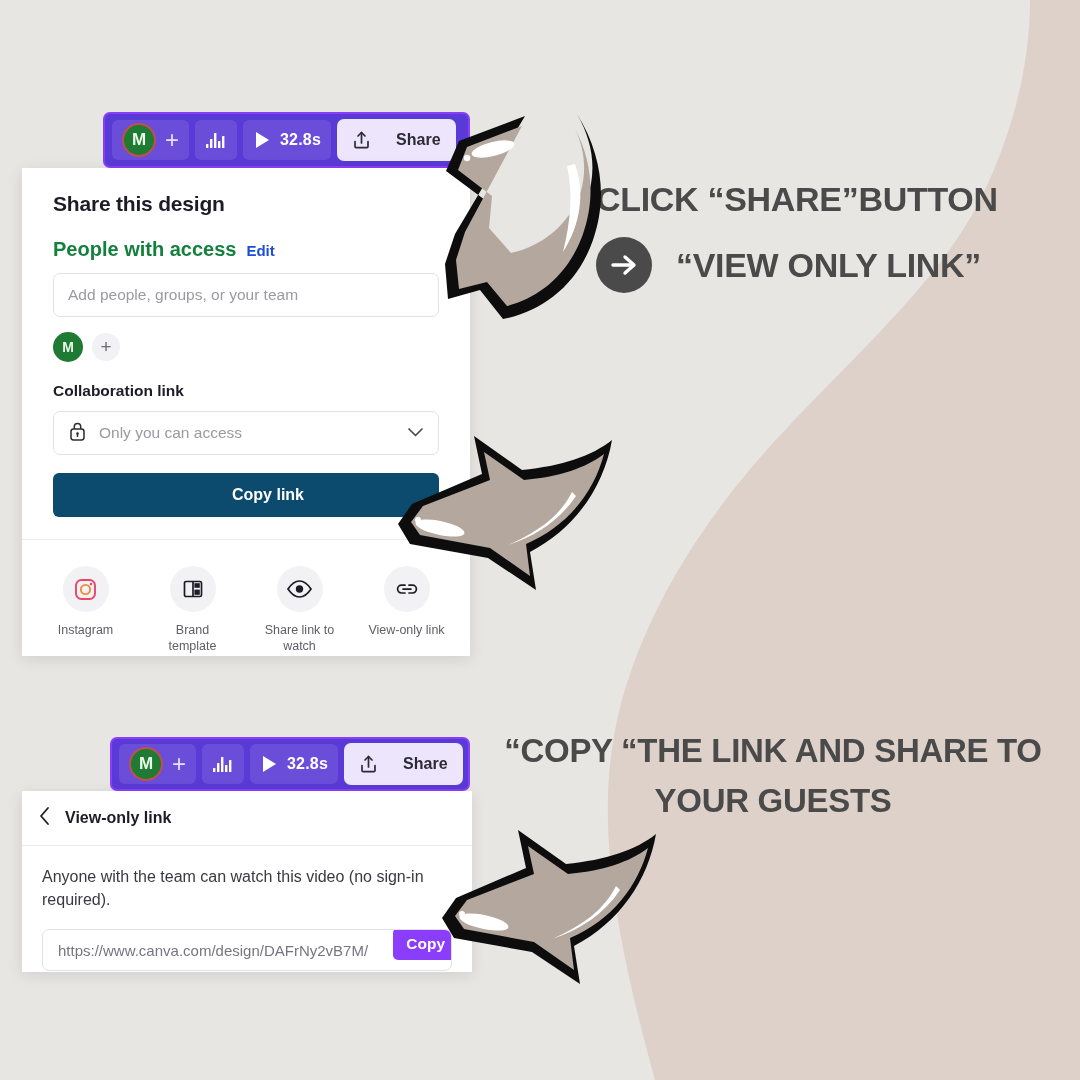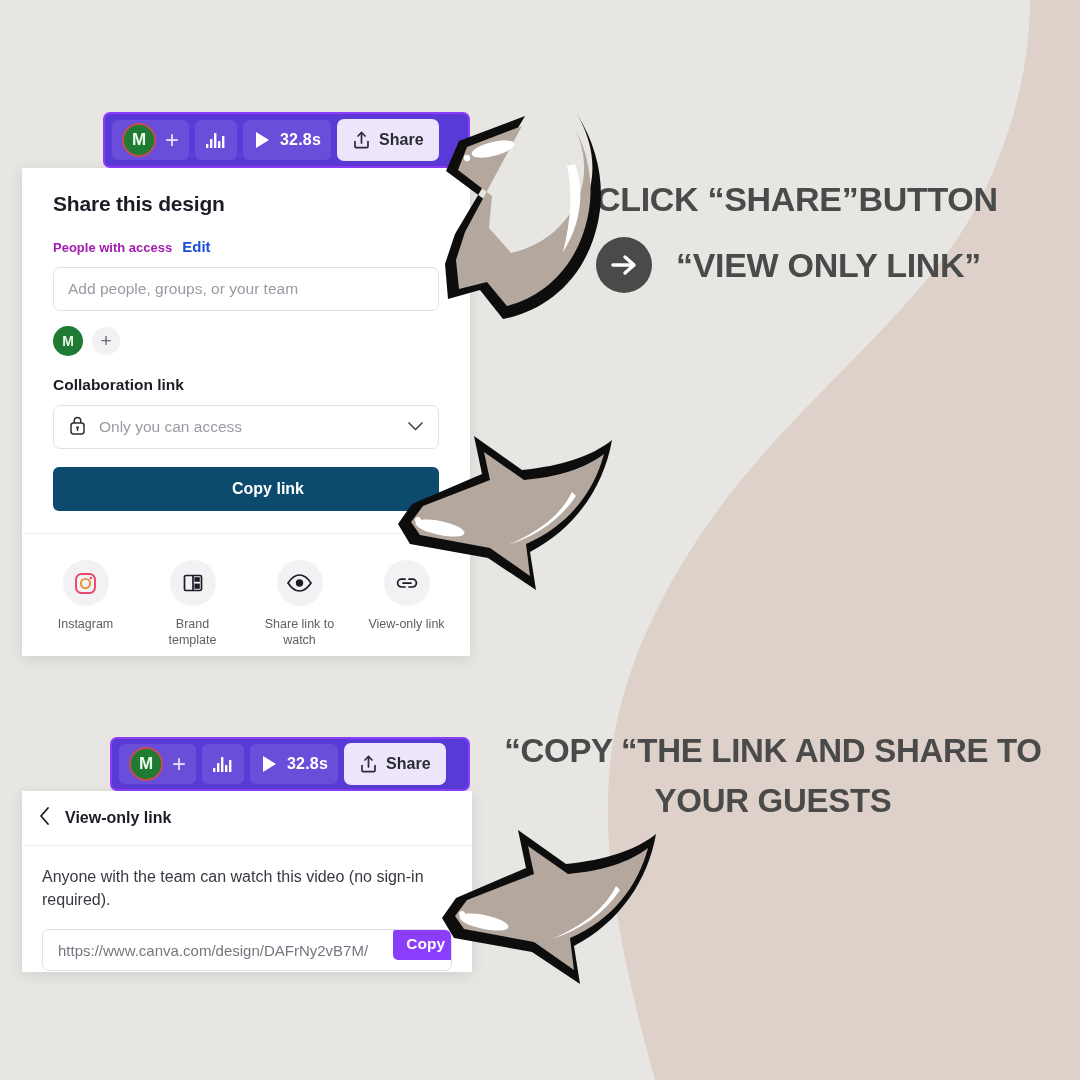--- a/index.html
+++ b/index.html
@@ -40,34 +40,34 @@
     color: #eafbe9; font-weight: 700; font-size: 17px;
     display: flex; align-items: center; justify-content: center;
   }
   .plus { color: #e9e2ff; font-size: 24px; line-height: 1; font-weight: 300; }
   .tb-icon { display: flex; align-items: center; justify-content: center; }
   .dur { color: #fff; font-weight: 700; font-size: 16px; letter-spacing: .2px; }
   .share-btn {
     background: #ece5fb;
     border-radius: 7px;
     height: 42px;
-    display: flex; align-items: center; gap: 8px;
+    display: flex; align-items: center; gap: 25px;
     padding: 0 15px;
     color: #2b2b35; font-weight: 700; font-size: 16px;
   }
 
   
   .panel {
     position: absolute;
     background: #ffffff;
     z-index: 6;
     box-shadow: 0 3px 14px rgba(0,0,0,.10);
   }
   .panel-title { font-size: 21px; font-weight: 700; color: #1d1b26; letter-spacing: -.2px; }
-  .row-label { font-size: 13px; font-weight: 700; color: #a21caf; }
+  .row-label { font-size: 20px; font-weight: 700; color: #15803d; }
   .edit-link { font-size: 15px; font-weight: 700; color: #1d4ed8; margin-left: 10px; }
   .field {
     border: 1px solid #e3e1e6; border-radius: 7px;
     height: 44px; display: flex; align-items: center;
     padding: 4px 14px; gap: 11px;
     font-size: 15.5px; color: #9b99a2;
   }
   .sec-label { font-size: 15.5px; font-weight: 700; color: #1d1b26; }
   .copy-link-btn {
     background: #0c4a6e; border-radius: 6px; height: 44px;

